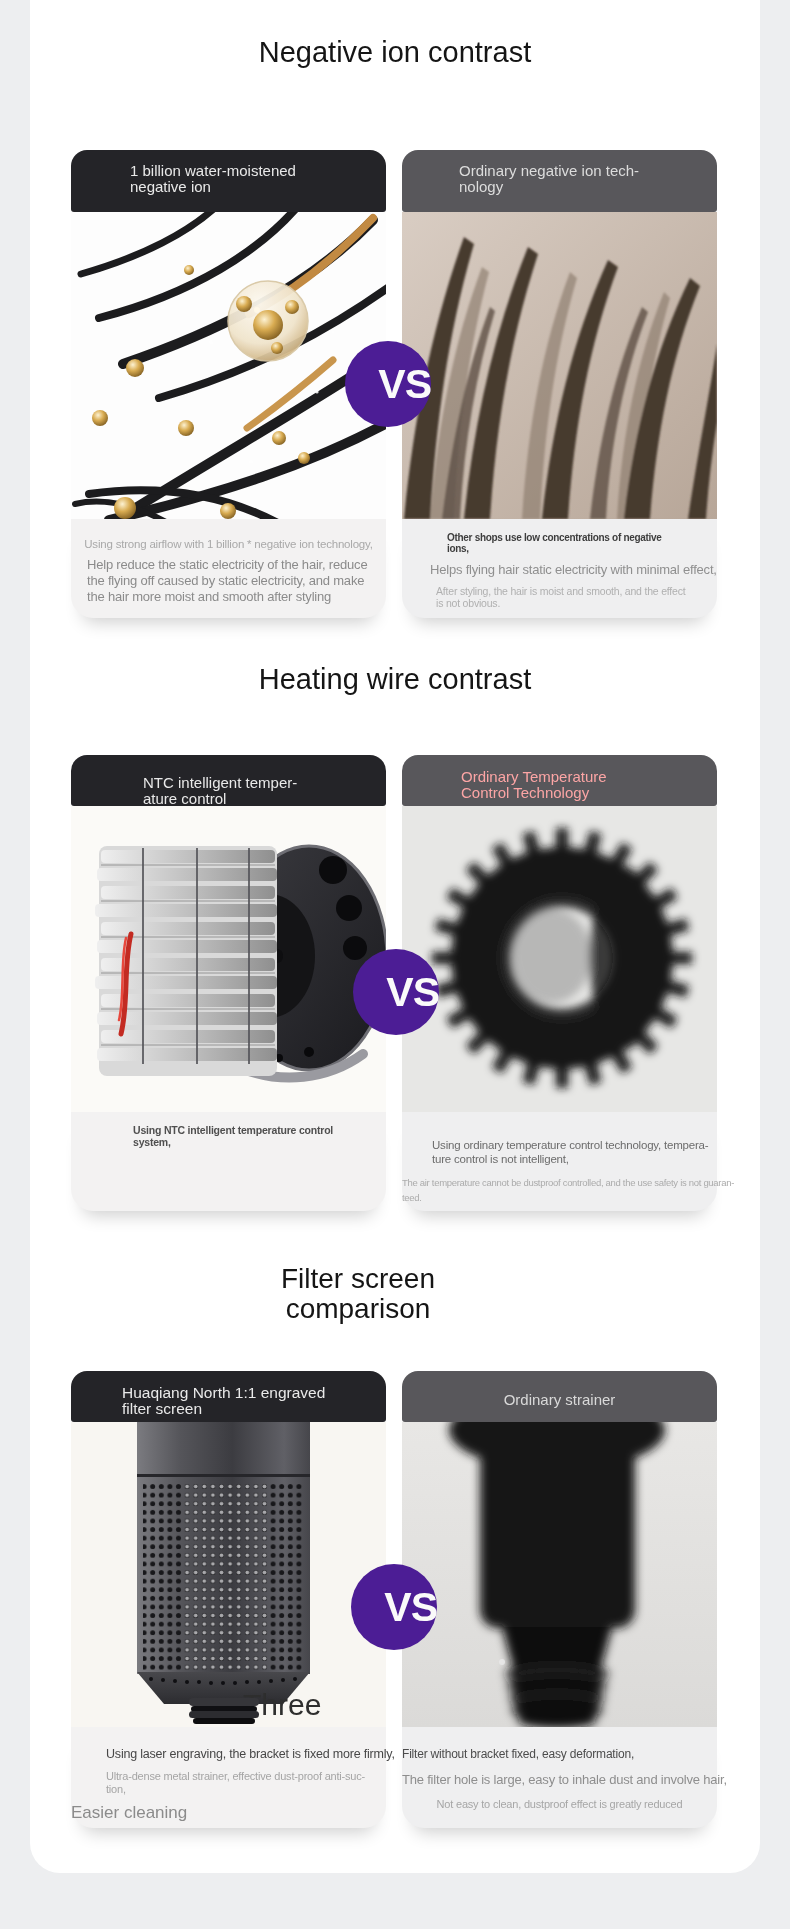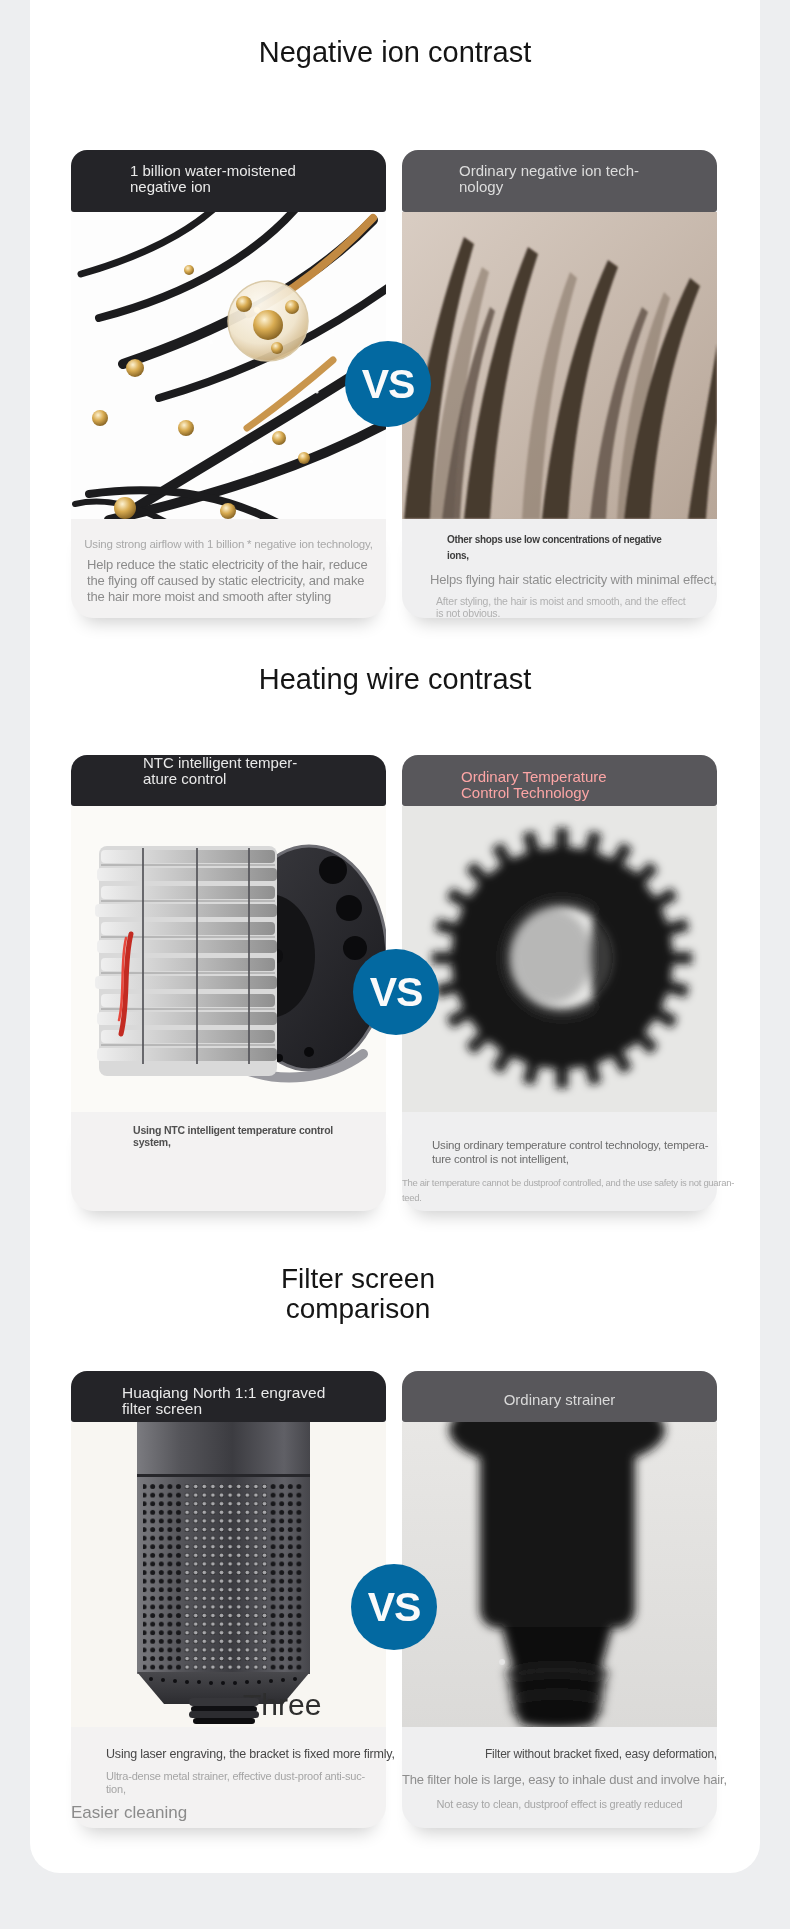--- a/index.html
+++ b/index.html
@@ -24,60 +24,60 @@
   #card-s3-l,#card-s3-r{top:1371px;}
 
   .hdr{border-radius:16px 16px 3px 3px;overflow:hidden;}
   .hdr.dark{background:#242428;}
   .hdr.gray{background:#58575b;}
   .hdr{height:62px;}
   .h51{height:51px;}
   .hdr-t{display:block;color:#e9e9e9;font-size:15px;line-height:15.5px;padding-top:13px;}
   #card-s1-l .hdr-t{padding-left:59px;}
   #card-s1-r .hdr-t{padding-left:57px;color:#dcdcdc;}
-  #card-s2-l .hdr-t{padding-left:72px;padding-top:0;}
+  #card-s2-l .hdr-t{padding-left:72px;padding-top:20px;}
   #card-s2-r .hdr-t{padding-left:59px;padding-top:14px;color:#fca5a5;}
   #card-s3-l .hdr-t{padding-left:51px;padding-top:14px;font-size:15.5px;}
   #card-s3-r .hdr-t{text-align:center;padding-top:21px;color:#d9d9d9;}
 
   .img{position:relative;overflow:hidden;font-size:0;}
   .img svg{display:block;}
   .img.i307{height:307px;} .img.i306{height:306px;} .img.i305{height:305px;}
 
   .panel{position:relative;border-radius:0 0 22px 22px;box-shadow:0 16px 18px -12px rgba(0,0,0,.20);}
   .panel.tint-a{background:#f3f2f2;}
   .panel.tint-b{background:#efeff0;}
   .panel{height:99px;}
   .panel.h101{height:101px;}
   .panel p{margin:0;}
 
   
   .s1l-a{padding:19px 12px 0 12px;text-align:center;font-size:11.5px;letter-spacing:-.2px;color:#a9a9a9;}
   .s1l-b{padding:7px 0 0 16px;font-size:13px;letter-spacing:-.2px;line-height:16px;color:#8b8b8b;}
   
-  .s1r-a{padding:13px 0 0 45px;font-size:10px;letter-spacing:-.3px;line-height:16px;font-weight:bold;color:#3e3e3e;}
+  .s1r-a{padding:13px 0 0 45px;font-size:10px;letter-spacing:-.3px;line-height:11px;font-weight:bold;color:#3e3e3e;}
   .s1r-b{padding:8px 0 0 28px;font-size:13px;letter-spacing:-.2px;color:#8f8f8f;}
   .s1r-c{padding:8px 0 0 34px;font-size:10.5px;letter-spacing:-.2px;line-height:12px;color:#b0b0b0;}
   
   .s2l-a{padding:12px 0 0 62px;font-size:10.5px;letter-spacing:-.2px;line-height:12px;font-weight:bold;color:#4f4f4f;}
   .s2l-b{padding:8px 0 0 35px;font-size:12px;letter-spacing:-.2px;line-height:14.5px;color:#9d9d9d;}
   
   .s2r-a{padding:26px 0 0 30px;font-size:11.5px;letter-spacing:-.2px;line-height:14px;color:#6c6c6c;}
   .s2r-b{margin-left:-19px;padding-top:9px;width:386px;font-size:9.5px;letter-spacing:-.3px;line-height:15px;color:#ababab;}
   
   .s3l-a{padding:20px 0 0 35px;font-size:12.5px;letter-spacing:-.2px;color:#474747;}
   .s3l-b{padding:9px 0 0 35px;font-size:11px;letter-spacing:-.2px;line-height:13px;color:#a5a5a5;}
   .s3l-c{padding:7px 0 0 0;text-align:left;font-size:17px;color:#8b8b8b;}
   
-  .s3r-a{padding:20px 0 0 0;text-align:right;font-size:12px;letter-spacing:-.2px;color:#4c4c4c;}
+  .s3r-a{padding:20px 0 0 0;text-align:left;font-size:12px;letter-spacing:-.2px;color:#4c4c4c;}
   .s3r-b{padding:11px 0 0 0;font-size:13px;letter-spacing:-.2px;color:#8e8e8e;}
   .s3r-c{padding:11px 0 0 0;text-align:center;font-size:11px;letter-spacing:-.2px;color:#a6a6a6;}
 
-  .vs-badge{position:absolute;width:86px;height:86px;border-radius:50%;background:#0369a1;z-index:5;
-    display:flex;align-items:center;justify-content:center;}
+  .vs-badge{position:absolute;width:86px;height:86px;border-radius:50%;background:#4c1d95;z-index:5;
+    display:flex;align-items:center;justify-content:flex-end;}
   .vs-badge span{color:#fafafa;font-size:41px;font-weight:600;letter-spacing:-1px;}
   #vs1{left:345px;top:341px;}
   #vs2{left:353px;top:949px;}
   #vs3{left:351px;top:1564px;}
 </style>
 </head>
 <body>
 
 <div class="surface"></div>
 

